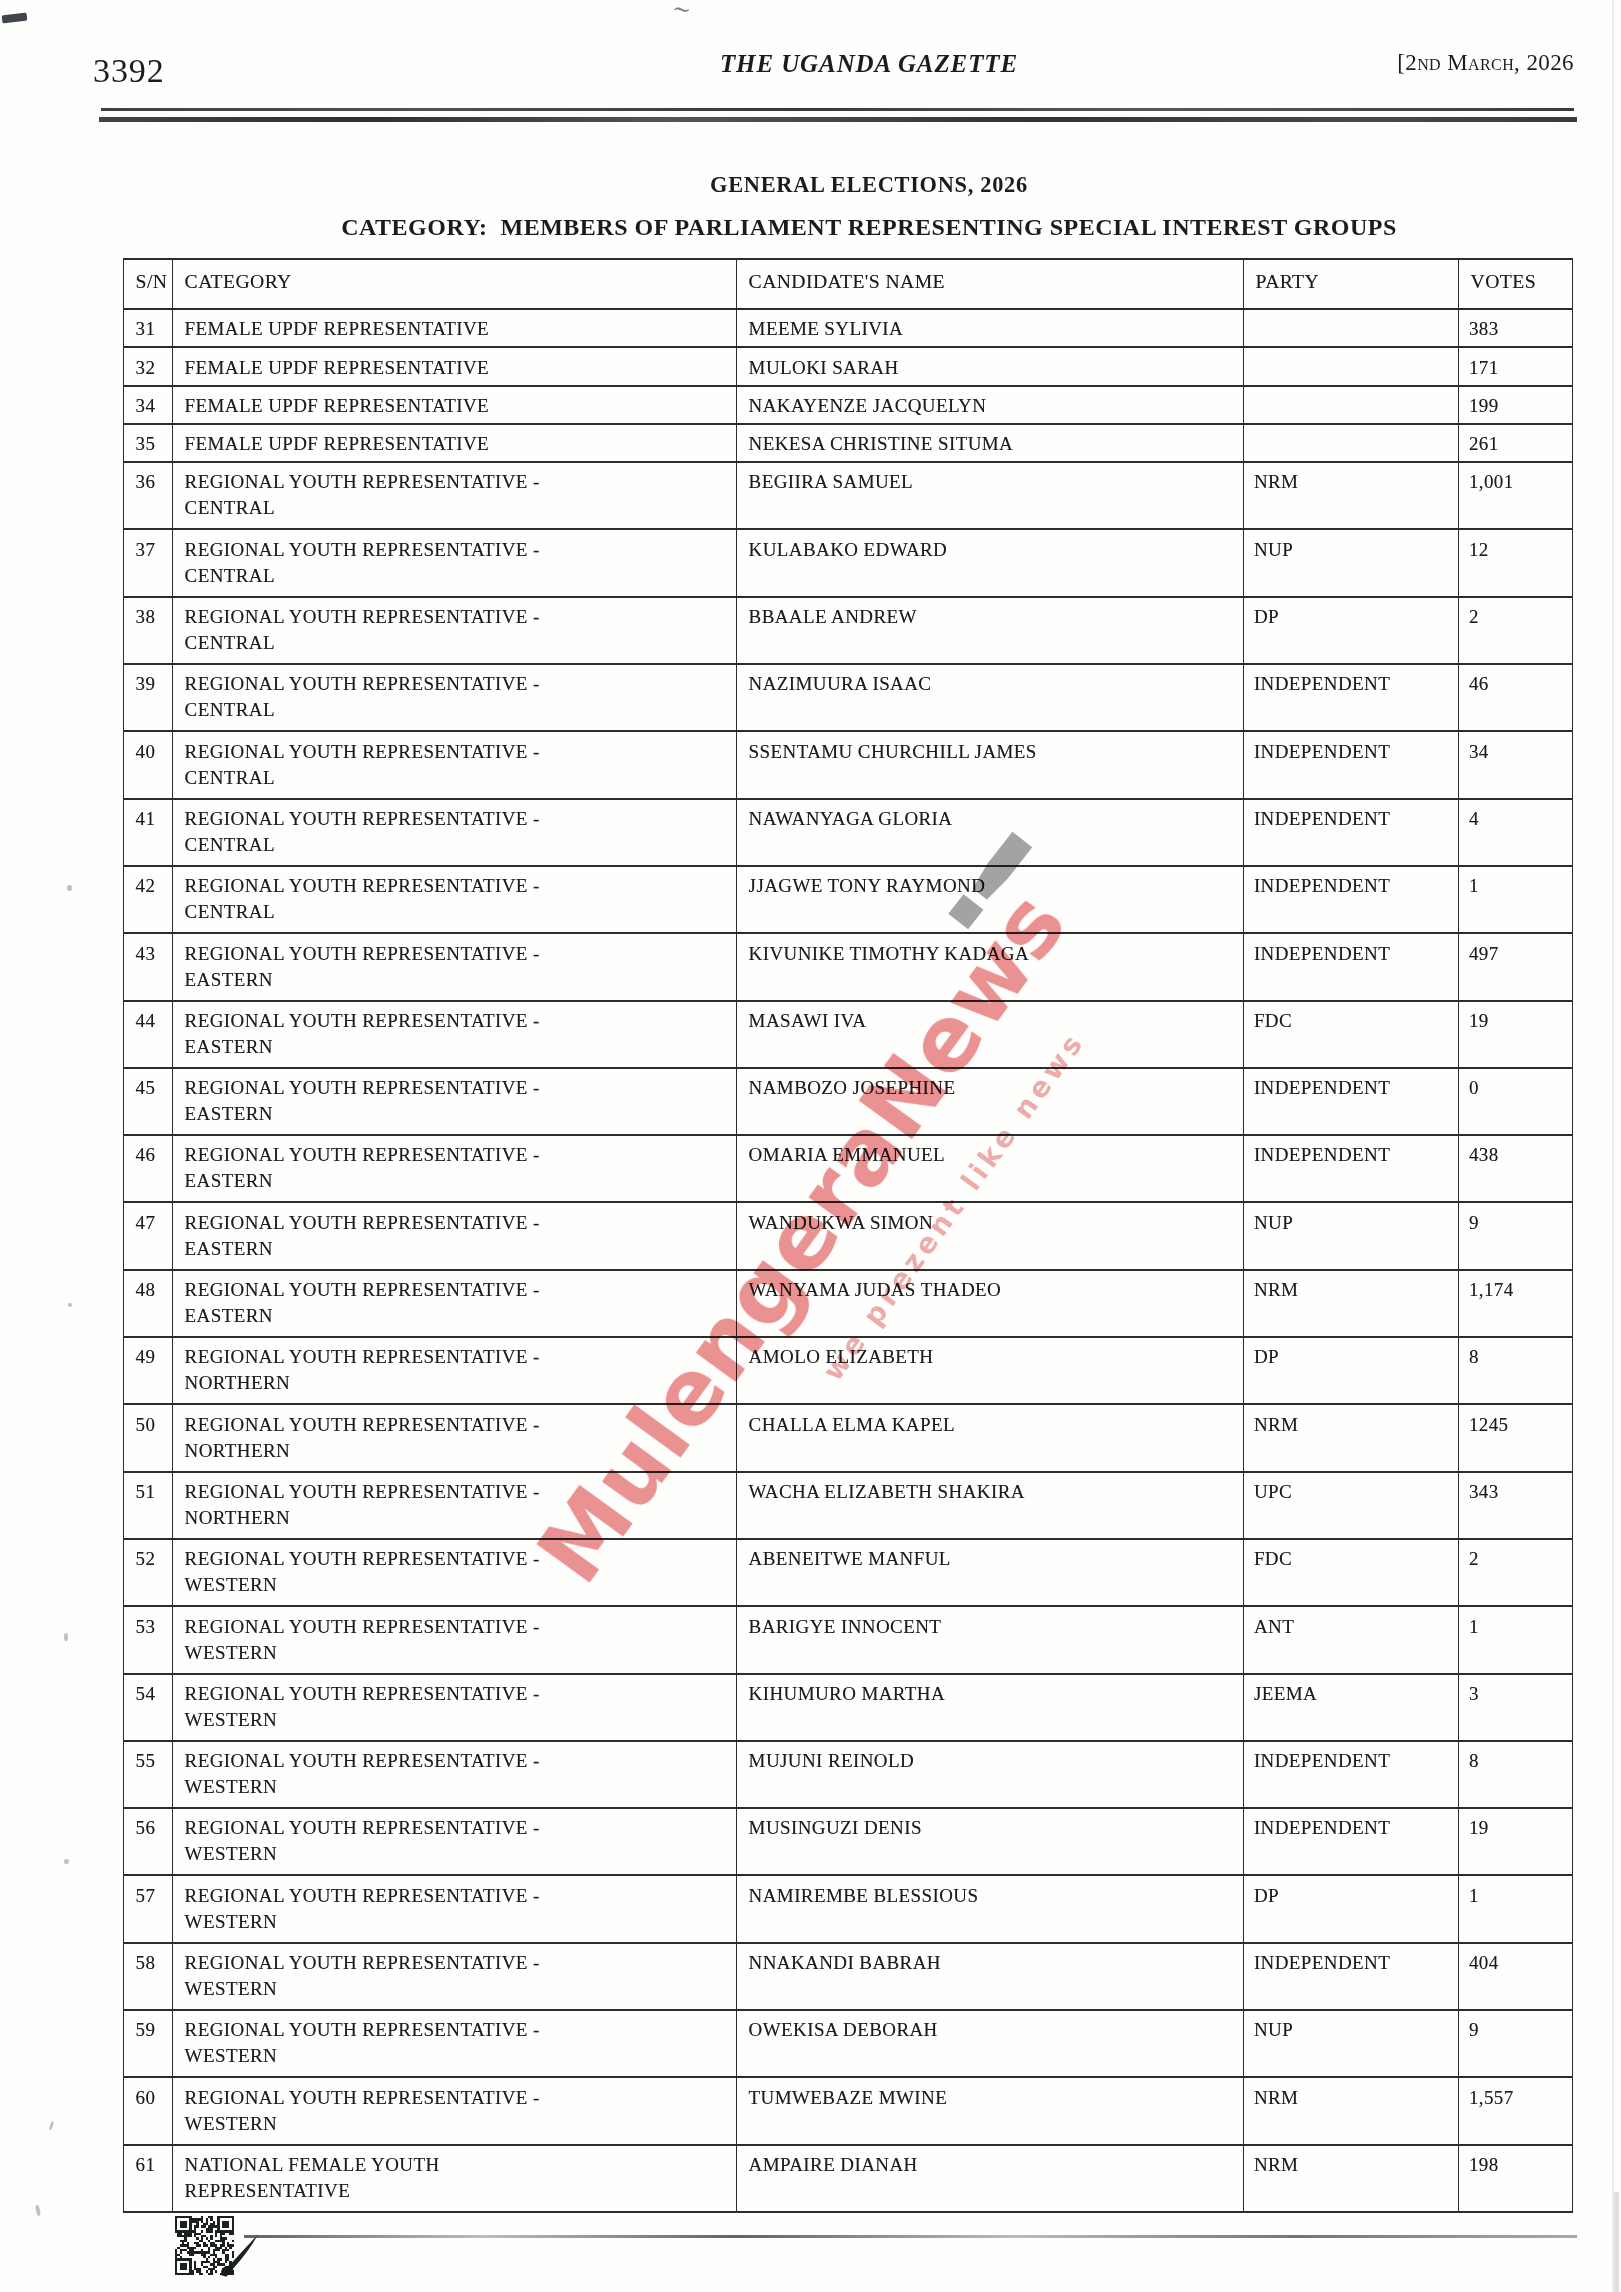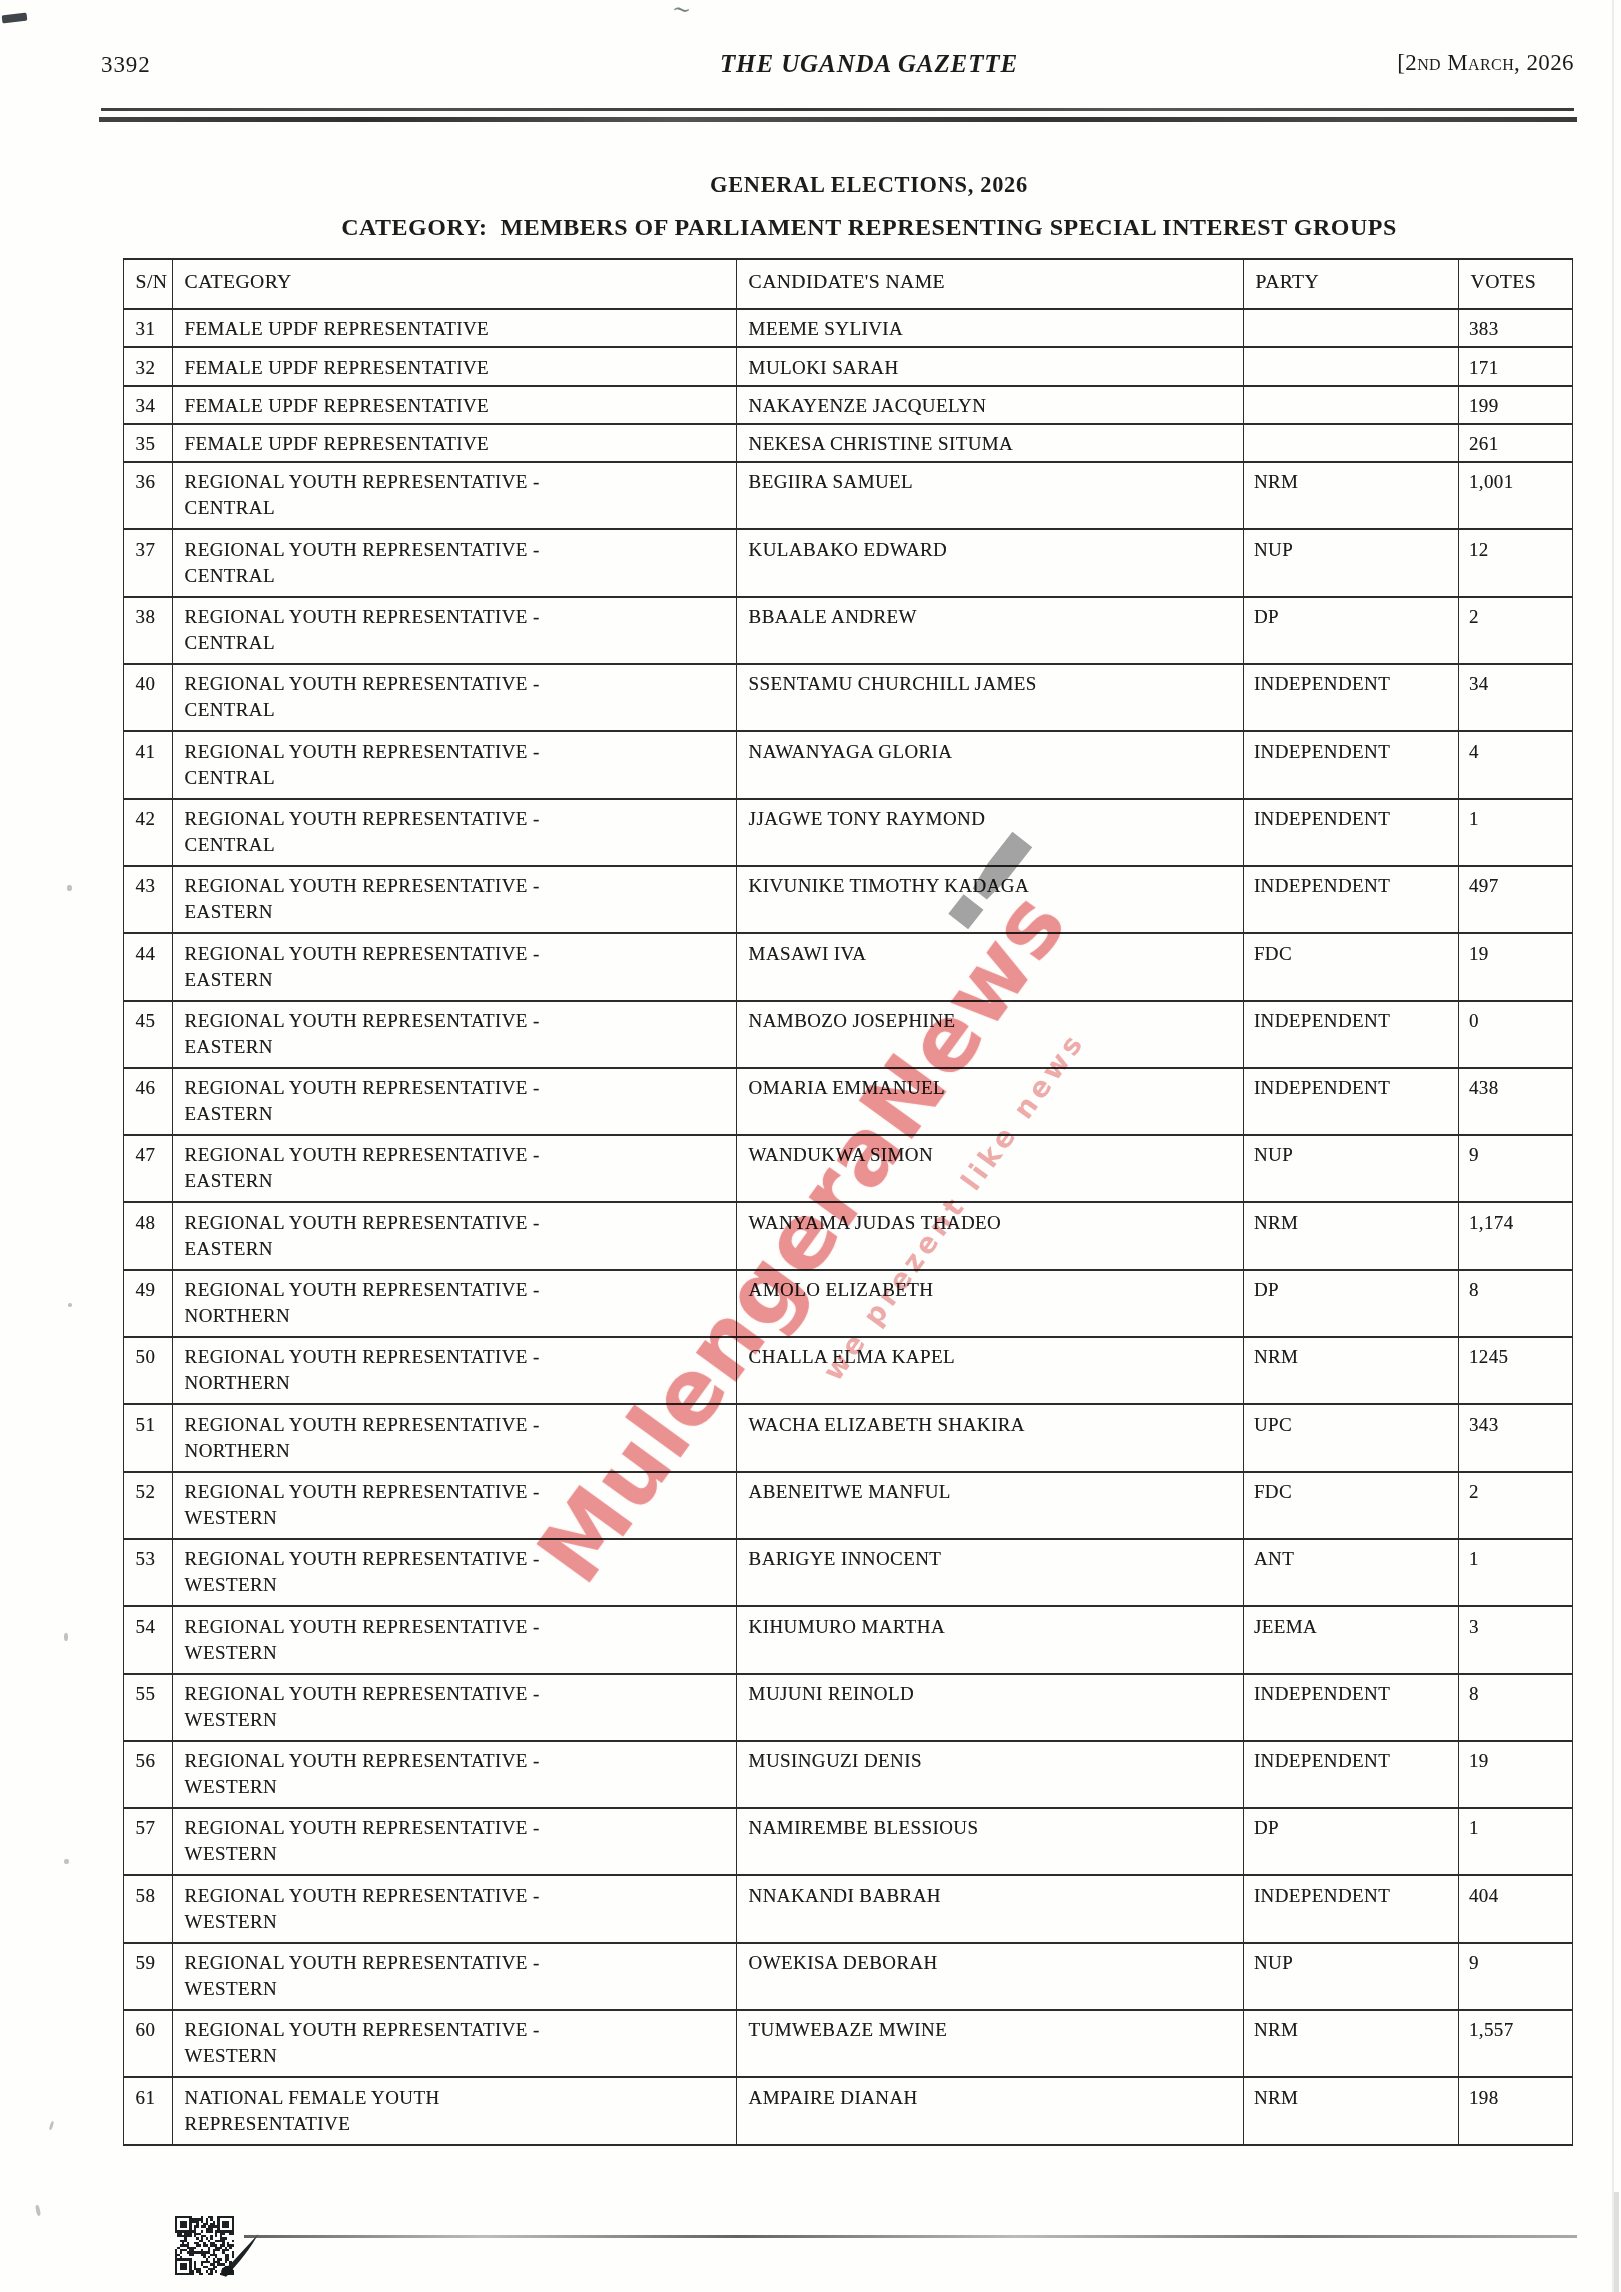--- a/index.html
+++ b/index.html
@@ -3,21 +3,21 @@
 <meta charset="utf-8">
 <style>
   html,body{margin:0;padding:0;}
   body{
     width:1621px;height:2293px;position:relative;overflow:hidden;
     background:#fefefd;
     font-family:"Liberation Serif","DejaVu Serif",serif;
     color:#1c1c1c;
   }
   
-  .page-number{position:absolute;left:101px;top:52px;font-size:23px;letter-spacing:0.9px;}
+  .page-number{position:absolute;left:93px;top:52px;font-size:34px;letter-spacing:0.9px;}
   .masthead-wrap{position:absolute;left:166px;top:50px;width:1406px;text-align:center;}
   .masthead{font-style:italic;font-size:25px;font-weight:600;letter-spacing:0.9px;}
   .page-date{position:absolute;right:47px;top:50px;font-size:23px;font-variant:small-caps;letter-spacing:0.4px;}
   .rule-thin{position:absolute;left:101px;top:108px;width:1473px;height:2.7px;
     background:linear-gradient(90deg,#2b2b2b 0%,#3d3d3d 22%,#222 47%,#454545 71%,#262626 100%);opacity:.9;}
   .rule-thick{position:absolute;left:99px;top:117px;width:1478px;height:4.5px;
     background:linear-gradient(90deg,#333 0%,#1f1f1f 18%,#474747 39%,#222 63%,#3a3a3a 86%,#2a2a2a 100%);
     filter:blur(0.4px);opacity:.92;}
   .doc-title{position:absolute;left:166px;top:172px;width:1406px;text-align:center;
     font-size:22.4px;font-weight:bold;letter-spacing:0.7px;}
@@ -169,20 +169,28 @@
           <td class="cell-party">NUP</td>
           <td class="cell-votes">12</td>
         </tr>
         <tr class="double">
           <td class="cell-sn">38</td>
           <td class="cell-category">REGIONAL YOUTH REPRESENTATIVE -
 CENTRAL</td>
           <td class="cell-name">BBAALE ANDREW</td>
           <td class="cell-party">DP</td>
           <td class="cell-votes">2</td>
+        </tr>
+        <tr class="double">
+          <td class="cell-sn">39</td>
+          <td class="cell-category">REGIONAL YOUTH REPRESENTATIVE -
+CENTRAL</td>
+          <td class="cell-name">NAZIMUURA ISAAC</td>
+          <td class="cell-party">INDEPENDENT</td>
+          <td class="cell-votes">46</td>
         </tr>
         <tr class="double">
           <td class="cell-sn">40</td>
           <td class="cell-category">REGIONAL YOUTH REPRESENTATIVE -
 CENTRAL</td>
           <td class="cell-name">SSENTAMU CHURCHILL JAMES</td>
           <td class="cell-party">INDEPENDENT</td>
           <td class="cell-votes">34</td>
         </tr>
         <tr class="double">

